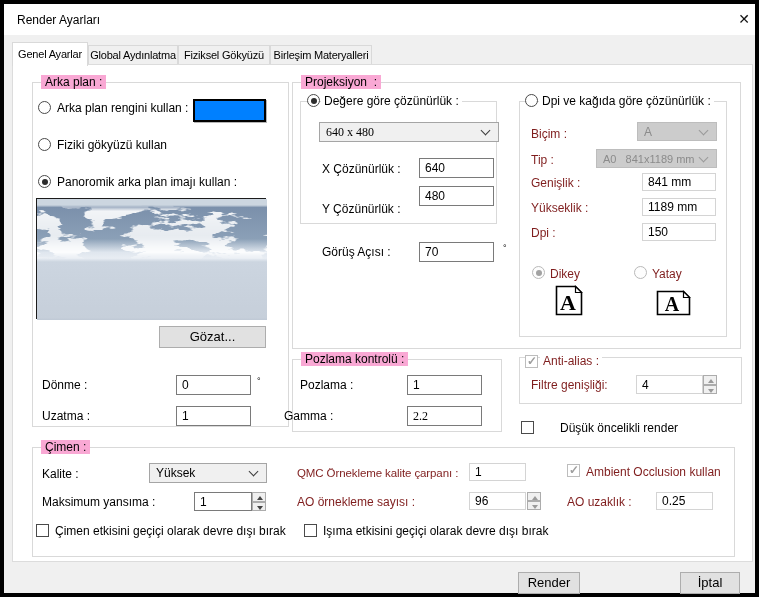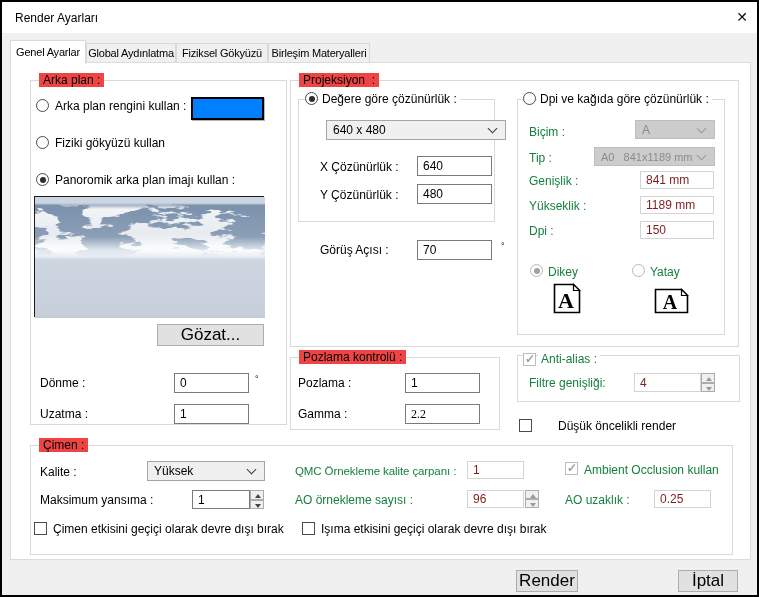--- a/index.html
+++ b/index.html
@@ -1,39 +1,39 @@
 <!DOCTYPE html>
 <html><head>
 <meta charset="utf-8">
 <style>
   * { margin:0; padding:0; box-sizing:border-box; }
   html,body { width:759px; height:597px; }
   body { font-family:"Liberation Sans", sans-serif; font-size:12px; color:#000; }
   .dialog { position:absolute; left:0; top:0; width:759px; height:597px;
-            background:#f0f0f0; border:2px solid #000000; }
+            background:#f0f0f0; border:4px solid #000000; }
   .titlebar { position:absolute; left:0; top:0; width:100%; height:31px; background:#fff; }
   .title { position:absolute; left:13px; top:9px; font-size:12px; }
   .close { position:absolute; left:727px; top:4px; width:26px; height:23px; text-align:center;
            font-size:14px; line-height:23px; color:#111; }
   
   .tab { position:absolute; top:41px; height:20px; background:#f0f0f0;
          border:1px solid #d9d9d9; border-bottom:none; text-align:center;
          font-size:11px; letter-spacing:-0.2px; line-height:19px; z-index:1; white-space:nowrap; }
   .tab.active { top:38px; height:24px; background:#fff; z-index:3; line-height:22px; }
   .page { position:absolute; left:8px; top:60px; width:741px; height:498px;
           background:#fff; border:1px solid #dcdcdc; z-index:2; }
   
   .grp { position:absolute; border:1px solid #d9d9d9; }
-  .glabel { position:absolute; top:-8px; left:8px; background:#ef4444; padding:0 4px; font-size:12px; white-space:pre; }
+  .glabel { position:absolute; top:-8px; left:8px; background:#f9a8d4; padding:0 4px; font-size:12px; white-space:pre; }
   .lbl { position:absolute; font-size:12px; white-space:nowrap; }
-  .dis { color:#15803d; }
+  .dis { color:#7f1d1d; }
   
   .tb { position:absolute; background:#fff; border:1px solid #7a7a7a; font-size:12px;
         display:flex; align-items:center; padding-left:5px; white-space:pre; }
-  .tb.d { border-color:#d4d4d4; color:#7f1d1d; }
+  .tb.d { border-color:#d4d4d4; color:#000000; }
   .combo { position:absolute; background:#f0f0f0; border:1px solid #a5a5a5; font-size:12px;
            display:flex; align-items:center; padding-left:6px; }
   .combo.d { background:#cccccc; border-color:#bdbdbd; color:#8b8b8b; }
   .chev { position:absolute; right:9px; top:50%; width:7px; height:7px; margin-top:-5px;
           border-right:1.4px solid #3c3c3c; border-bottom:1.4px solid #3c3c3c; transform:rotate(45deg); }
   .combo.d .chev { border-color:#9a9a9a; }
   .radio { position:absolute; width:13px; height:13px; border:1px solid #4a4a4a; border-radius:50%;
            background:#fff; }
   .radio.on::after { content:""; position:absolute; left:2.5px; top:2.5px; width:6px; height:6px;
                      border-radius:50%; background:#2d2d2d; }
@@ -46,21 +46,21 @@
   .spin { position:absolute; width:14px; }
   .spin .up,.spin .dn { position:absolute; left:0; width:14px; height:50%; background:#f0f0f0;
           border:1px solid #acacac; }
   .spin .dn { bottom:0; }
   .spin .up::after { content:""; position:absolute; left:3.5px; top:2.5px; border-left:3px solid transparent;
           border-right:3px solid transparent; border-bottom:4px solid #444; }
   .spin .dn::after { content:""; position:absolute; left:3.5px; top:3px; border-left:3px solid transparent;
           border-right:3px solid transparent; border-top:4px solid #444; }
   .spin.d .up::after { border-bottom-color:#9a9a9a; }
   .spin.d .dn::after { border-top-color:#9a9a9a; }
-  .btn { position:absolute; background:#e1e1e1; border:1px solid #adadad; font-size:17px;
+  .btn { position:absolute; background:#e1e1e1; border:1px solid #adadad; font-size:13px;
          text-align:center; line-height:20px; }
   .btn.focus { border:2px solid #0078d7; line-height:18px;margin-top:28px; }
   .deg { position:absolute; font-size:9px; }
   .swatch { position:absolute; border:2px solid #000; box-shadow:1px 1px 0 #b5b5b5; }
   .papericon { position:absolute; }
 </style>
 </head>
 <body>
 
 <div class="dialog">
@@ -126,27 +126,27 @@
   <span class="lbl" style="left:38px; top:405px; z-index:5;">Uzatma :</span>
   <div class="tb" style="left:172px; top:402px; width:75px; height:20px; z-index:5;">1</div>
 
   <div class="grp" style="left:288px; top:78px; width:449px; height:267px; z-index:4;">
     <span class="glabel">Projeksiyon  :</span>
   </div>
 
   <div class="grp" style="left:296px; top:97px; width:197px; height:123px; z-index:5;"></div>
   <span class="radio on" style="left:303px; top:90px; z-index:6;"></span>
   <span class="lbl" style="left:317px; top:90px; z-index:6; background:#fff; padding:0 3px;">Değere göre çözünürlük :</span>
-  <div class="combo" style="left:324px; top:118px; width:180px; height:20px; z-index:6;">
+  <div class="combo" style="left:315px; top:118px; width:180px; height:20px; z-index:6;font-family:Liberation Serif, serif;">
     <span>640 x 480</span>
     <span class="chev"></span>
   </div>
   <span class="lbl" style="left:318px; top:158px; z-index:6;">X Çözünürlük :</span>
   <div class="tb" style="left:415px; top:154px; width:75px; height:20px; z-index:6;">640</div>
-  <span class="lbl" style="left:318px; top:186px; z-index:6;">Y Çözünürlük :</span>
+  <span class="lbl" style="left:318px; top:198px; z-index:6;">Y Çözünürlük :</span>
   <div class="tb" style="left:415px; top:182px; width:75px; height:20px; z-index:6;">480</div>
 
   <span class="lbl" style="left:318px; top:241px; z-index:5;">Görüş Açısı :</span>
   <div class="tb" style="left:415px; top:238px; width:75px; height:20px; z-index:5;">70</div>
   <span class="deg" style="left:499px; top:239px; z-index:5;">°</span>
 
   <div class="grp" style="left:515px; top:97px; width:208px; height:236px; z-index:5;"></div>
   <span class="radio" style="left:521px; top:90px; z-index:6;"></span>
   <span class="lbl" style="left:535px; top:90px; z-index:6; background:#fff; padding:0 3px;">Dpi ve kağıda göre çözünürlük :</span>
   <span class="lbl dis" style="left:527px; top:123px; z-index:6;">Biçim :</span>
@@ -183,21 +183,21 @@
       <path d="M27.5 1.5 l6 6 h-6 z" fill="#fff" stroke="#000" stroke-width="1.2"></path>
       <text x="16" y="21" font-family="'Liberation Serif',serif" font-size="20" font-weight="bold" text-anchor="middle">A</text>
     </svg>
   </div>
 
   <div class="grp" style="left:288px; top:355px; width:210px; height:73px; z-index:4;">
     <span class="glabel">Pozlama kontrolü :</span>
   </div>
   <span class="lbl" style="left:296px; top:374px; z-index:5;">Pozlama :</span>
   <div class="tb" style="left:403px; top:371px; width:75px; height:20px; z-index:5;">1</div>
-  <span class="lbl" style="left:296px; top:405px; z-index:5;">Gamma :</span>
+  <span class="lbl" style="left:280px; top:405px; z-index:5;">Gamma :</span>
   <div class="tb" style="left:403px; top:402px; width:75px; height:20px; z-index:5;font-family:Liberation Serif, serif;">2.2</div>
 
   <div class="grp" style="left:515px; top:353px; width:223px; height:47px; z-index:4;"></div>
   <span class="cb d on" style="left:521px; top:351px; z-index:5; background:#fff;"></span>
   <span class="lbl dis" style="left:536px; top:350px; z-index:5; background:#fff; padding:0 3px;">Anti-alias :</span>
   <span class="lbl dis" style="left:527px; top:374px; z-index:5;">Filtre genişliği:</span>
   <div class="tb d" style="left:632px; top:371px; width:67px; height:19px; z-index:5;">4</div>
   <div class="spin d" style="left:699px; top:371px; height:19px; z-index:5;">
       <span class="up"></span>
       <span class="dn"></span>

